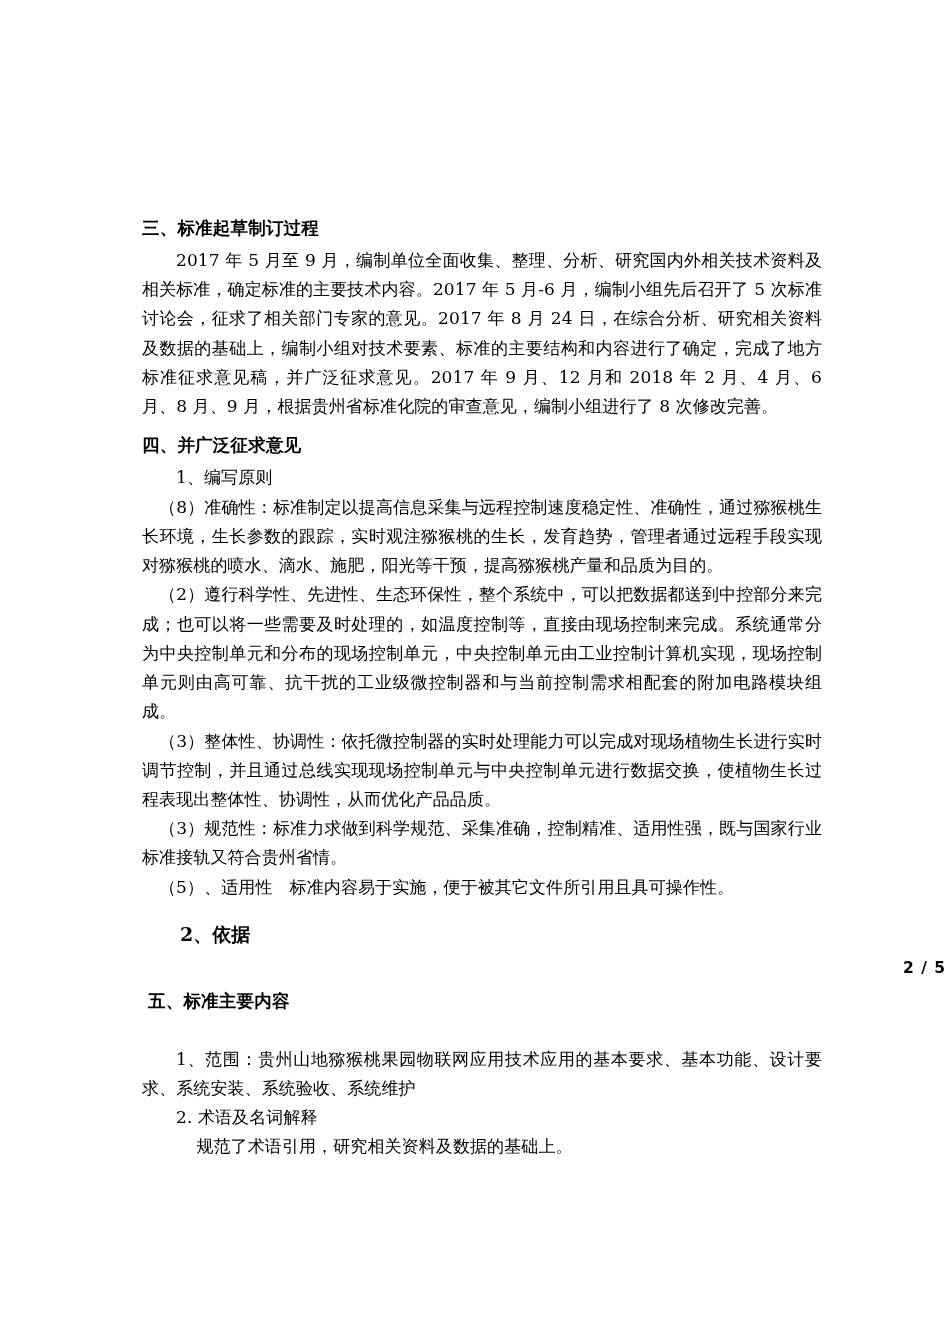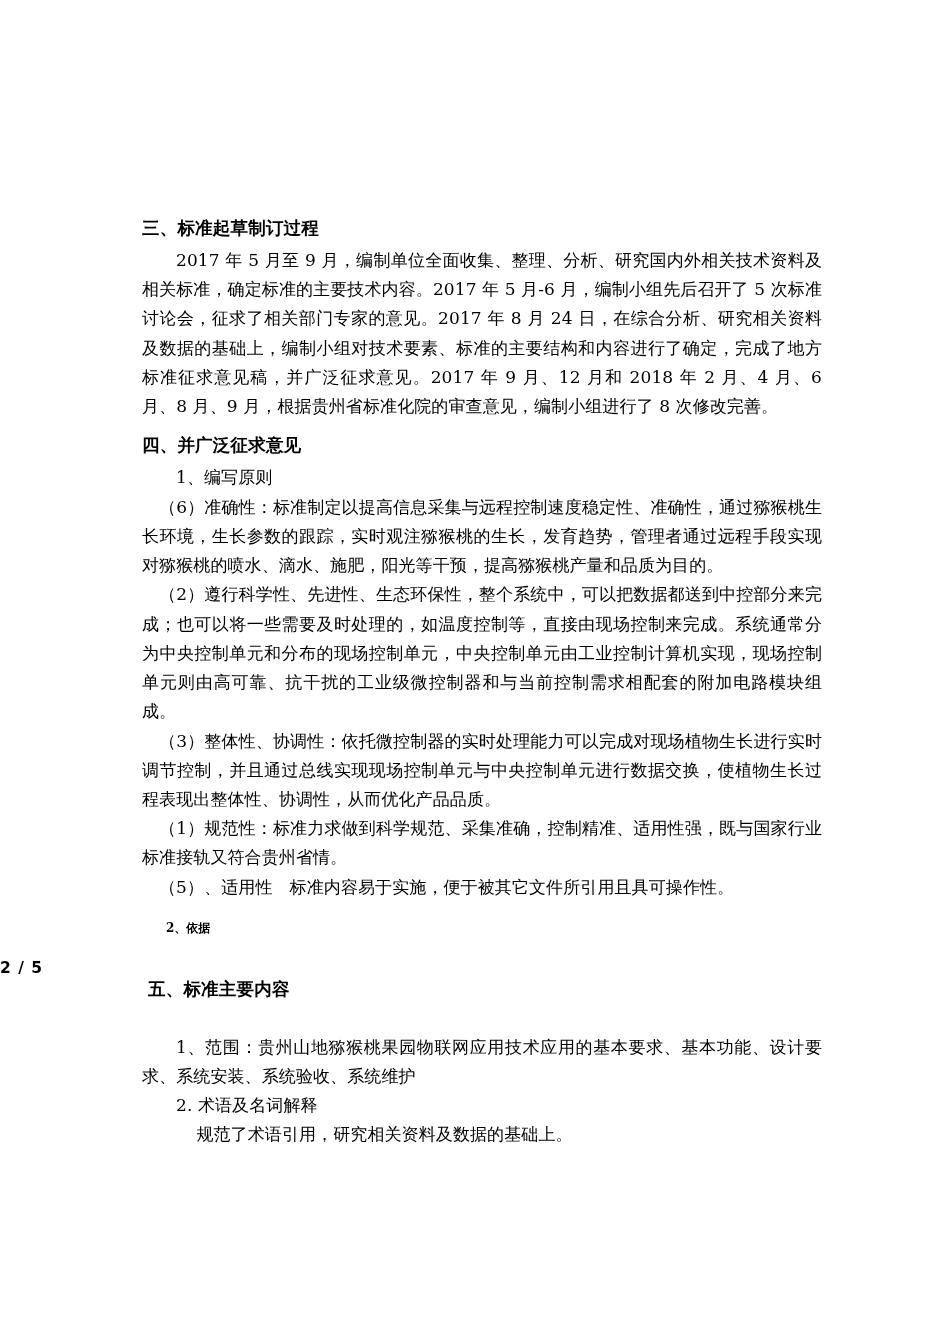--- a/index.html
+++ b/index.html
@@ -38,32 +38,32 @@
     text-justify: inter-ideograph;
     letter-spacing: 0.1px;
   }
   .ind2 { text-indent: 2em; }
   .ind1 { text-indent: 1em; }
   .gap-10 { height: 10px; }
   .gap-16 { height: 16px; }
   .gap-20 { height: 20px; }
   .gap-26 { height: 26px; }
   .sub-head {
-    font-size: 12px;
+    font-size: 19px;
     font-weight: bold;
     line-height: 1.72;
     margin: 0;
     text-indent: 2em;
   }
   .footer {
     position: absolute;
     left: 0;
     right: 4px;
     bottom: 78px;
-    text-align: left;
+    text-align: right;
     font-size: 15.5px;
     font-weight: bold;
     font-family: "DejaVu Sans", "Liberation Sans", sans-serif;
     letter-spacing: 1px;
   }
 </style>
 </head>
 <body>
 
 <div class="page">
@@ -71,24 +71,24 @@
   <h2 class="h2">三、标准起草制订过程</h2>
 
   <p class="p ind2">2017 年 5 月至 9 月，编制单位全面收集、整理、分析、研究国内外相关技术资料及相关标准，确定标准的主要技术内容。2017 年 5 月-6 月，编制小组先后召开了 5 次标准讨论会，征求了相关部门专家的意见。2017 年 8 月 24 日，在综合分析、研究相关资料及数据的基础上，编制小组对技术要素、标准的主要结构和内容进行了确定，完成了地方标准征求意见稿，并广泛征求意见。2017 年 9 月、12 月和 2018 年 2 月、4 月、6 月、8 月、9 月，根据贵州省标准化院的审查意见，编制小组进行了 8 次修改完善。</p>
 
   <div class="gap-10"></div>
 
   <h2 class="h2">四、并广泛征求意见</h2>
 
   <p class="p ind2">1、编写原则</p>
 
-  <p class="p ind1">（6）准确性：标准制定以提高信息采集与远程控制速度稳定性、准确性，通过猕猴桃生长环境，生长参数的跟踪，实时观注猕猴桃的生长，发育趋势，管理者通过远程手段实现对猕猴桃的喷水、滴水、施肥，阳光等干预，提高猕猴桃产量和品质为目的。</p>
+  <p class="p ind1">（8）准确性：标准制定以提高信息采集与远程控制速度稳定性、准确性，通过猕猴桃生长环境，生长参数的跟踪，实时观注猕猴桃的生长，发育趋势，管理者通过远程手段实现对猕猴桃的喷水、滴水、施肥，阳光等干预，提高猕猴桃产量和品质为目的。</p>
   <p class="p ind1">（2）遵行科学性、先进性、生态环保性，整个系统中，可以把数据都送到中控部分来完成；也可以将一些需要及时处理的，如温度控制等，直接由现场控制来完成。系统通常分为中央控制单元和分布的现场控制单元，中央控制单元由工业控制计算机实现，现场控制单元则由高可靠、抗干扰的工业级微控制器和与当前控制需求相配套的附加电路模块组成。</p>
   <p class="p ind1">（3）整体性、协调性：依托微控制器的实时处理能力可以完成对现场植物生长进行实时调节控制，并且通过总线实现现场控制单元与中央控制单元进行数据交换，使植物生长过程表现出整体性、协调性，从而优化产品品质。</p>
-  <p class="p ind1">（1）规范性：标准力求做到科学规范、采集准确，控制精准、适用性强，既与国家行业标准接轨又符合贵州省情。</p>
+  <p class="p ind1">（3）规范性：标准力求做到科学规范、采集准确，控制精准、适用性强，既与国家行业标准接轨又符合贵州省情。</p>
   <p class="p ind1">（5）、适用性　标准内容易于实施，便于被其它文件所引用且具可操作性。</p>
 
   <div class="gap-16"></div>
 
   <p class="sub-head">2、依据</p>
 
   <div class="gap-16"></div>
 
 
   <div class="gap-20"></div>

